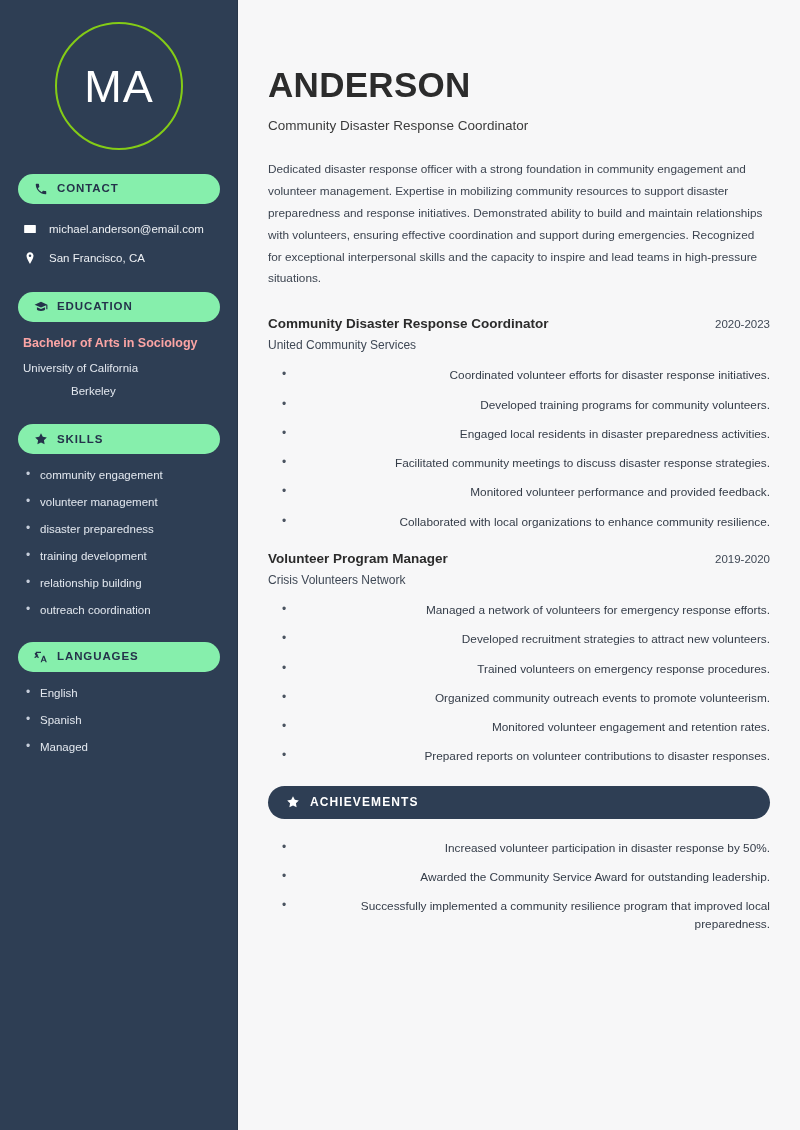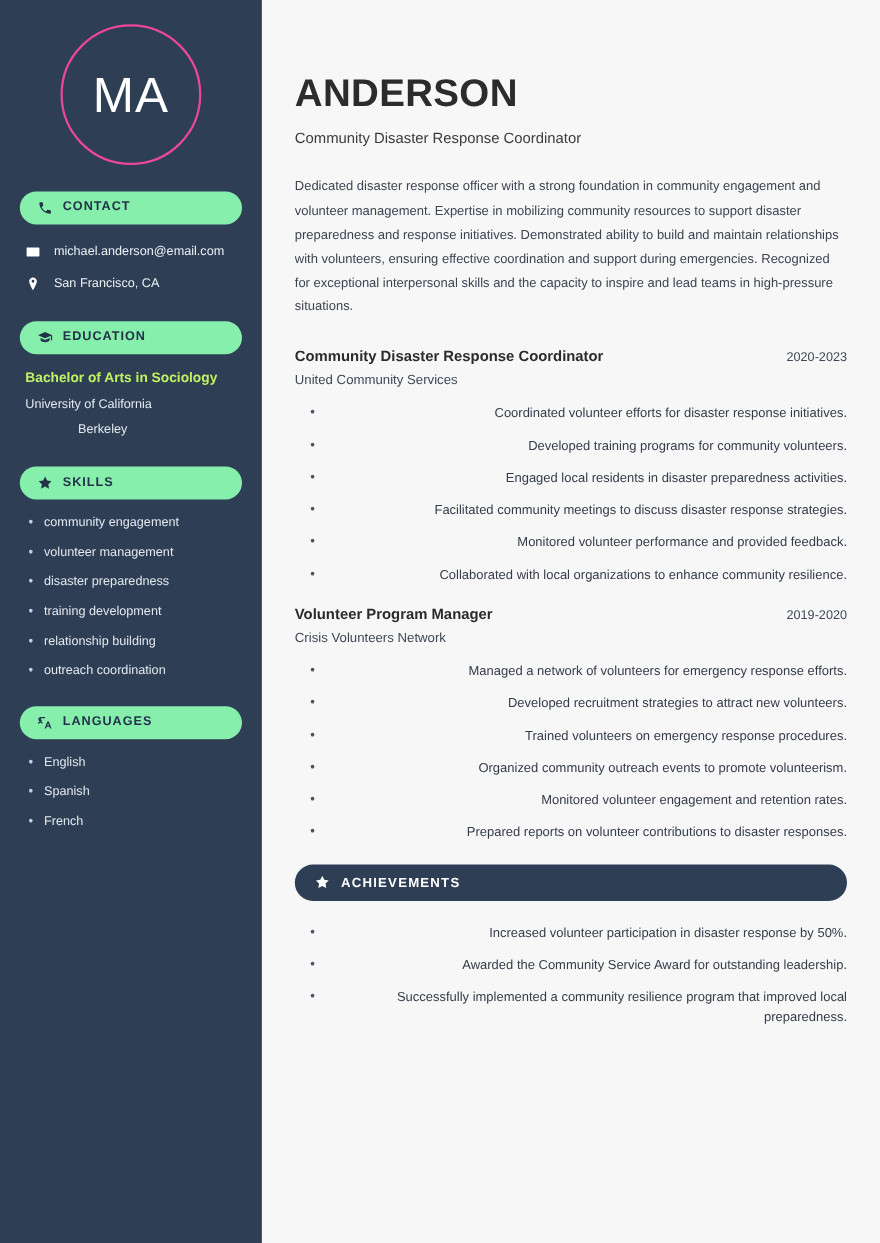--- a/index.html
+++ b/index.html
@@ -20,21 +20,21 @@
     position:relative;
   }
   .sidebar:after{
     content:""; position:absolute; right:0; top:0; bottom:0; width:1px;
     background:rgba(0,0,0,0.12);
   }
 
   .avatar-wrap { display:flex; justify-content:center; padding-top:22px; padding-bottom:24px; }
   .avatar {
     width:128px; height:128px; border-radius:50%;
-    border:2px solid #ec4899;
+    border:2px solid #84cc16;
     display:flex; align-items:center; justify-content:center;
   }
   .avatar-initials {
     font-size:45px; font-weight:400; letter-spacing:1px; color:#ffffff;
     line-height:1;
   }
 
   .pill {
     background:#86efac; color:#24324a;
     border-radius:999px;
@@ -51,21 +51,21 @@
     line-height:1;
   }
 
   .contact-list { margin:4px 0 22px 0; }
   .contact-row { display:flex; align-items:center; gap:12px; padding:4px 4px 4px 5px; margin-bottom:6px; }
   .contact-row .cico { width:14px; height:14px; flex:0 0 14px; display:flex; align-items:center; justify-content:center; }
   .contact-row .cico svg { width:14px; height:14px; fill:#ffffff; }
   .contact-text { font-size:11.5px; color:#edf0f4; line-height:1.3; }
 
   .edu-block { padding:0 4px 0 5px; margin-bottom:26px; }
-  .edu-degree { font-size:12.5px; font-weight:bold; color:#bef264; margin-bottom:9px; line-height:1.25; }
+  .edu-degree { font-size:12.5px; font-weight:bold; color:#fca5a5; margin-bottom:9px; line-height:1.25; }
   .edu-school { font-size:11.5px; color:#e3e8ef; margin-bottom:9px; line-height:1.25; }
   .edu-location { font-size:11.5px; color:#e3e8ef; line-height:1.25;padding-left:48px; }
 
   ul.side-list { list-style:none; padding:0 4px 0 8px; margin-bottom:24px; }
   ul.side-list li {
     position:relative; font-size:11.5px; color:#e3e8ef;
     padding-left:14px; margin-bottom:12px; line-height:1.3;
   }
   ul.side-list li:before {
     content:"•"; position:absolute; left:0; top:-1px; color:#c6cedb; font-size:12px;
@@ -193,21 +193,21 @@
         <svg viewBox="0 0 24 24">
             <path d="M3 3h9v2H8.6c-.3 2.2-1.2 4-2.5 5.4.7.6 1.5 1.1 2.3 1.5l-.7 1.9c-1.1-.5-2.1-1.2-3-2-1 .9-2.2 1.6-3.4 2.1L.6 12c1-.4 1.9-.9 2.7-1.6C2.2 9 1.4 7.2 1.1 5H3V3zm2.1 2c.3 1.6 1 3 1.9 4.1C7.9 8 8.5 6.6 8.7 5H5.1zM15.5 10h2.3l4.2 11h-2.2l-1-2.7h-4.3l-1 2.7h-2.2l4.2-11zm1.1 2.8-1.4 3.7h2.8l-1.4-3.7z"></path>
           </svg>
       </span>
       <span class="pill-label">LANGUAGES</span>
     </div>
 
     <ul class="side-list">
       <li>English</li>
       <li>Spanish</li>
-      <li>French</li>
+      <li>Managed</li>
     </ul>
 
   </aside>
 
   <main class="main">
 
     <h1 class="name">
       <br>
       <span>ANDERSON</span>
     </h1>

